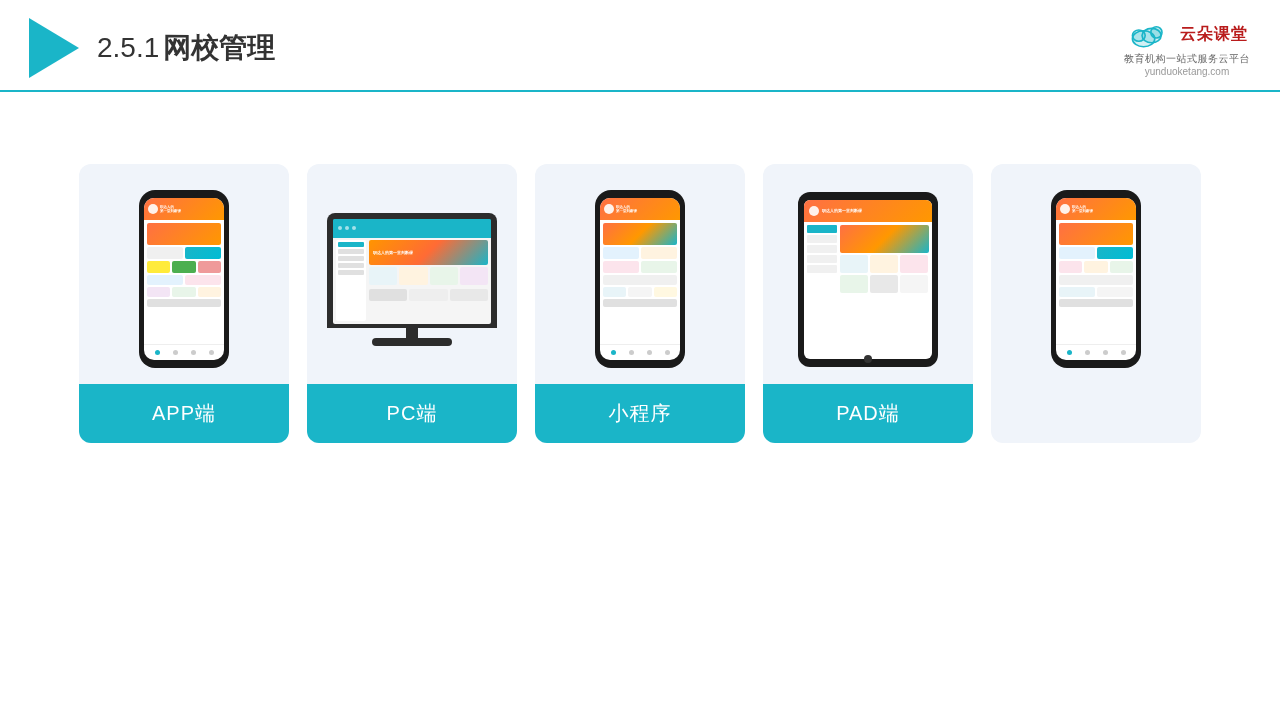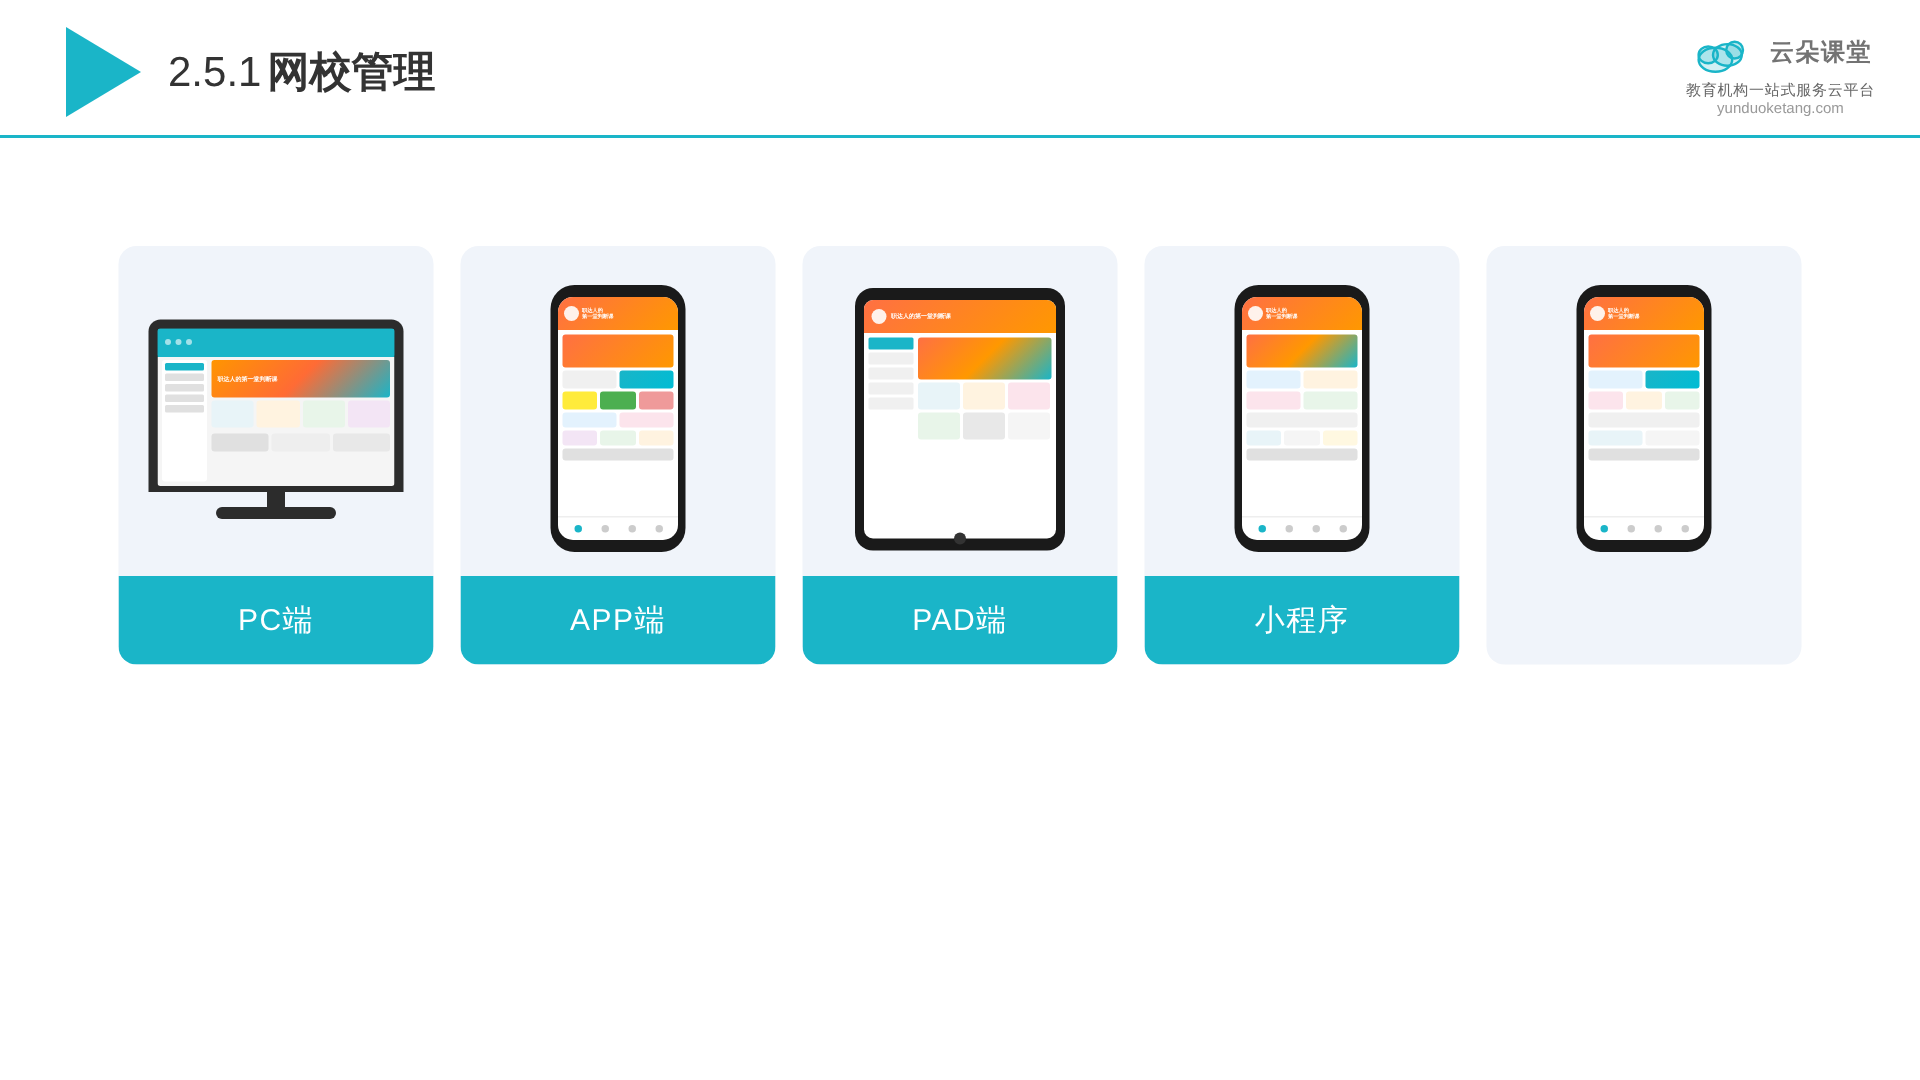--- a/index.html
+++ b/index.html
@@ -7,23 +7,23 @@
       width: 1280px;
       height: 720px;
       background: #fff;
       font-family: 'Microsoft YaHei', 'PingFang SC', sans-serif;
       overflow: hidden;
     }
 
     
     .header {
       display: flex;
-      align-items: flex-end;
+      align-items: flex-start;
       justify-content: space-between;
-      padding: 18px 30px 12px 44px;
+      padding: 18px 30px 12px 29px;
       border-bottom: 2px solid #1ab5c8;
     }
     .header-left {
       display: flex;
       align-items: center;
       gap: 18px;
     }
     .logo-triangle {
       width: 0;
       height: 0;
@@ -50,21 +50,21 @@
       display: flex;
       align-items: center;
       gap: 6px;
     }
     .cloud-icon {
       width: 48px;
       height: 32px;
     }
     .brand-text {
       font-size: 16px;
-      color: #737373;
+      color: #b91c1c;
       font-weight: 600;
       letter-spacing: 1px;
     }
     .brand-sub {
       font-size: 10px;
       color: #666;
       letter-spacing: 0.5px;
       margin-top: 2px;
       text-align: center;
     }
@@ -443,20 +443,69 @@
   </div>
 </div>
 
 <div class="description">
 </div>
 
 <div class="cards-container">
 
   <div class="card">
     <div class="card-image-area">
+      <div class="phone-mockup">
+        <div class="phone-outer">
+          <div class="phone-notch"></div>
+          <div class="phone-screen">
+            <div class="phone-screen-header">
+              <div class="phone-avatar"></div>
+              <div class="phone-header-text">职达人的<br>第一堂判断课</div>
+            </div>
+            <div class="phone-content">
+              <div class="phone-row">
+                <div class="phone-item orange" style="height:22px;"></div>
+              </div>
+              <div class="phone-row">
+                <div class="phone-item" style="height:12px;"></div>
+                <div class="phone-item teal" style="height:12px;"></div>
+              </div>
+              <div class="phone-row">
+                <div class="phone-item yellow" style="height:12px;flex:1;"></div>
+                <div class="phone-item green" style="height:12px;flex:1;"></div>
+                <div class="phone-item" style="height:12px;flex:1;background:#ef9a9a;"></div>
+              </div>
+              <div class="phone-row">
+                <div class="phone-item" style="height:10px;background:#e3f2fd;"></div>
+                <div class="phone-item" style="height:10px;background:#fce4ec;"></div>
+              </div>
+              <div class="phone-row">
+                <div class="phone-item" style="height:10px;background:#f3e5f5;"></div>
+                <div class="phone-item" style="height:10px;background:#e8f5e9;"></div>
+                <div class="phone-item" style="height:10px;background:#fff3e0;"></div>
+              </div>
+              <div class="phone-row">
+                <div class="phone-item" style="height:8px;background:#e0e0e0;"></div>
+              </div>
+            </div>
+            <div class="phone-bottom-bar">
+              <div class="phone-nav-dot active"></div>
+              <div class="phone-nav-dot"></div>
+              <div class="phone-nav-dot"></div>
+              <div class="phone-nav-dot"></div>
+            </div>
+          </div>
+        </div>
+      </div>
+    </div>
+    <div class="card-label">APP端</div>
+  </div>
+
+  <div class="card">
+    <div class="card-image-area">
       <div class="pc-mockup">
         <div class="pc-screen-outer">
           <div class="pc-screen-inner">
             <div class="pc-screen-content">
               <div class="pc-topbar">
                 <div class="pc-dot"></div>
                 <div class="pc-dot"></div>
                 <div class="pc-dot"></div>
               </div>
               <div class="pc-body">
@@ -499,55 +548,53 @@
       <div class="phone-mockup">
         <div class="phone-outer">
           <div class="phone-notch"></div>
           <div class="phone-screen">
             <div class="phone-screen-header">
               <div class="phone-avatar"></div>
               <div class="phone-header-text">职达人的<br>第一堂判断课</div>
             </div>
             <div class="phone-content">
               <div class="phone-row">
-                <div class="phone-item orange" style="height:22px;"></div>
-              </div>
-              <div class="phone-row">
-                <div class="phone-item" style="height:12px;"></div>
-                <div class="phone-item teal" style="height:12px;"></div>
-              </div>
-              <div class="phone-row">
-                <div class="phone-item yellow" style="height:12px;flex:1;"></div>
-                <div class="phone-item green" style="height:12px;flex:1;"></div>
-                <div class="phone-item" style="height:12px;flex:1;background:#ef9a9a;"></div>
-              </div>
-              <div class="phone-row">
-                <div class="phone-item" style="height:10px;background:#e3f2fd;"></div>
-                <div class="phone-item" style="height:10px;background:#fce4ec;"></div>
-              </div>
-              <div class="phone-row">
-                <div class="phone-item" style="height:10px;background:#f3e5f5;"></div>
-                <div class="phone-item" style="height:10px;background:#e8f5e9;"></div>
-                <div class="phone-item" style="height:10px;background:#fff3e0;"></div>
+                <div class="phone-item" style="height:22px;background:linear-gradient(135deg,#ff7043,#ff9800 50%,#1ab5c8);"></div>
+              </div>
+              <div class="phone-row">
+                <div class="phone-item" style="height:12px;background:#e3f2fd;"></div>
+                <div class="phone-item" style="height:12px;background:#fff3e0;"></div>
+              </div>
+              <div class="phone-row">
+                <div class="phone-item" style="height:12px;background:#fce4ec;"></div>
+                <div class="phone-item" style="height:12px;background:#e8f5e9;"></div>
+              </div>
+              <div class="phone-row">
+                <div class="phone-item" style="height:10px;background:#f0f0f0;"></div>
+              </div>
+              <div class="phone-row">
+                <div class="phone-item" style="height:10px;background:#e8f4f8;"></div>
+                <div class="phone-item" style="height:10px;background:#f5f5f5;"></div>
+                <div class="phone-item" style="height:10px;background:#fff8e1;"></div>
               </div>
               <div class="phone-row">
                 <div class="phone-item" style="height:8px;background:#e0e0e0;"></div>
               </div>
             </div>
             <div class="phone-bottom-bar">
               <div class="phone-nav-dot active"></div>
               <div class="phone-nav-dot"></div>
               <div class="phone-nav-dot"></div>
               <div class="phone-nav-dot"></div>
             </div>
           </div>
         </div>
       </div>
     </div>
-    <div class="card-label">APP端</div>
+    <div class="card-label">小程序</div>
   </div>
 
   <div class="card">
     <div class="card-image-area">
       <div class="tablet-mockup">
         <div class="tablet-outer">
           <div class="tablet-screen">
             <div class="tablet-header">
               <div class="tablet-avatar"></div>
               <div class="tablet-title">职达人的第一堂判断课</div>
@@ -585,67 +632,20 @@
       <div class="phone-mockup">
         <div class="phone-outer">
           <div class="phone-notch"></div>
           <div class="phone-screen">
             <div class="phone-screen-header">
               <div class="phone-avatar"></div>
               <div class="phone-header-text">职达人的<br>第一堂判断课</div>
             </div>
             <div class="phone-content">
               <div class="phone-row">
-                <div class="phone-item" style="height:22px;background:linear-gradient(135deg,#ff7043,#ff9800 50%,#1ab5c8);"></div>
-              </div>
-              <div class="phone-row">
-                <div class="phone-item" style="height:12px;background:#e3f2fd;"></div>
-                <div class="phone-item" style="height:12px;background:#fff3e0;"></div>
-              </div>
-              <div class="phone-row">
-                <div class="phone-item" style="height:12px;background:#fce4ec;"></div>
-                <div class="phone-item" style="height:12px;background:#e8f5e9;"></div>
-              </div>
-              <div class="phone-row">
-                <div class="phone-item" style="height:10px;background:#f0f0f0;"></div>
-              </div>
-              <div class="phone-row">
-                <div class="phone-item" style="height:10px;background:#e8f4f8;"></div>
-                <div class="phone-item" style="height:10px;background:#f5f5f5;"></div>
-                <div class="phone-item" style="height:10px;background:#fff8e1;"></div>
-              </div>
-              <div class="phone-row">
-                <div class="phone-item" style="height:8px;background:#e0e0e0;"></div>
-              </div>
-            </div>
-            <div class="phone-bottom-bar">
-              <div class="phone-nav-dot active"></div>
-              <div class="phone-nav-dot"></div>
-              <div class="phone-nav-dot"></div>
-              <div class="phone-nav-dot"></div>
-            </div>
-          </div>
-        </div>
-      </div>
-    </div>
-    <div class="card-label">小程序</div>
-  </div>
-
-  <div class="card">
-    <div class="card-image-area">
-      <div class="phone-mockup">
-        <div class="phone-outer">
-          <div class="phone-notch"></div>
-          <div class="phone-screen">
-            <div class="phone-screen-header">
-              <div class="phone-avatar"></div>
-              <div class="phone-header-text">职达人的<br>第一堂判断课</div>
-            </div>
-            <div class="phone-content">
-              <div class="phone-row">
                 <div class="phone-item orange" style="height:22px;"></div>
               </div>
               <div class="phone-row">
                 <div class="phone-item" style="height:12px;background:#e3f2fd;"></div>
                 <div class="phone-item teal" style="height:12px;"></div>
               </div>
               <div class="phone-row">
                 <div class="phone-item" style="height:12px;background:#fce4ec;"></div>
                 <div class="phone-item" style="height:12px;background:#fff3e0;"></div>
                 <div class="phone-item" style="height:12px;background:#e8f5e9;"></div>

